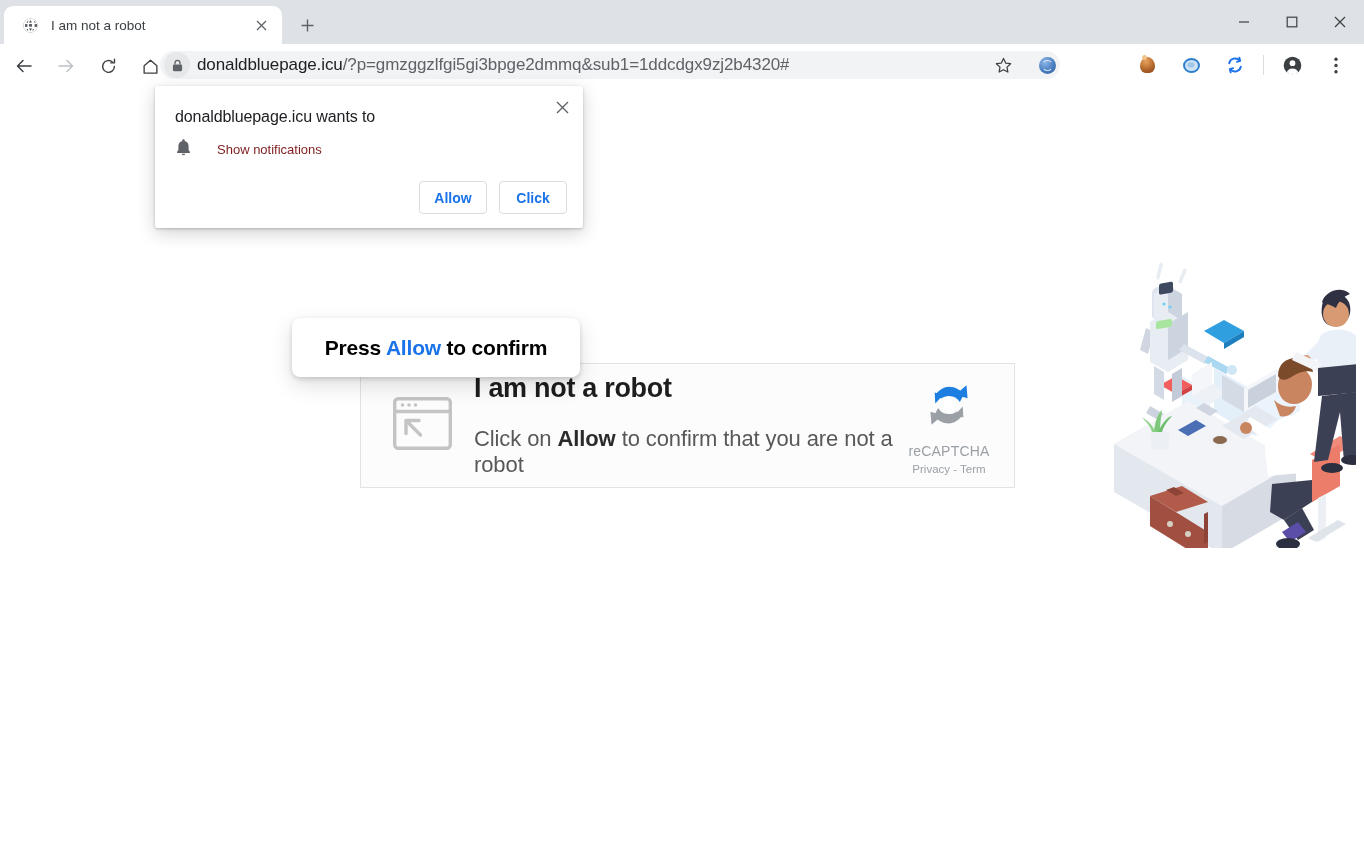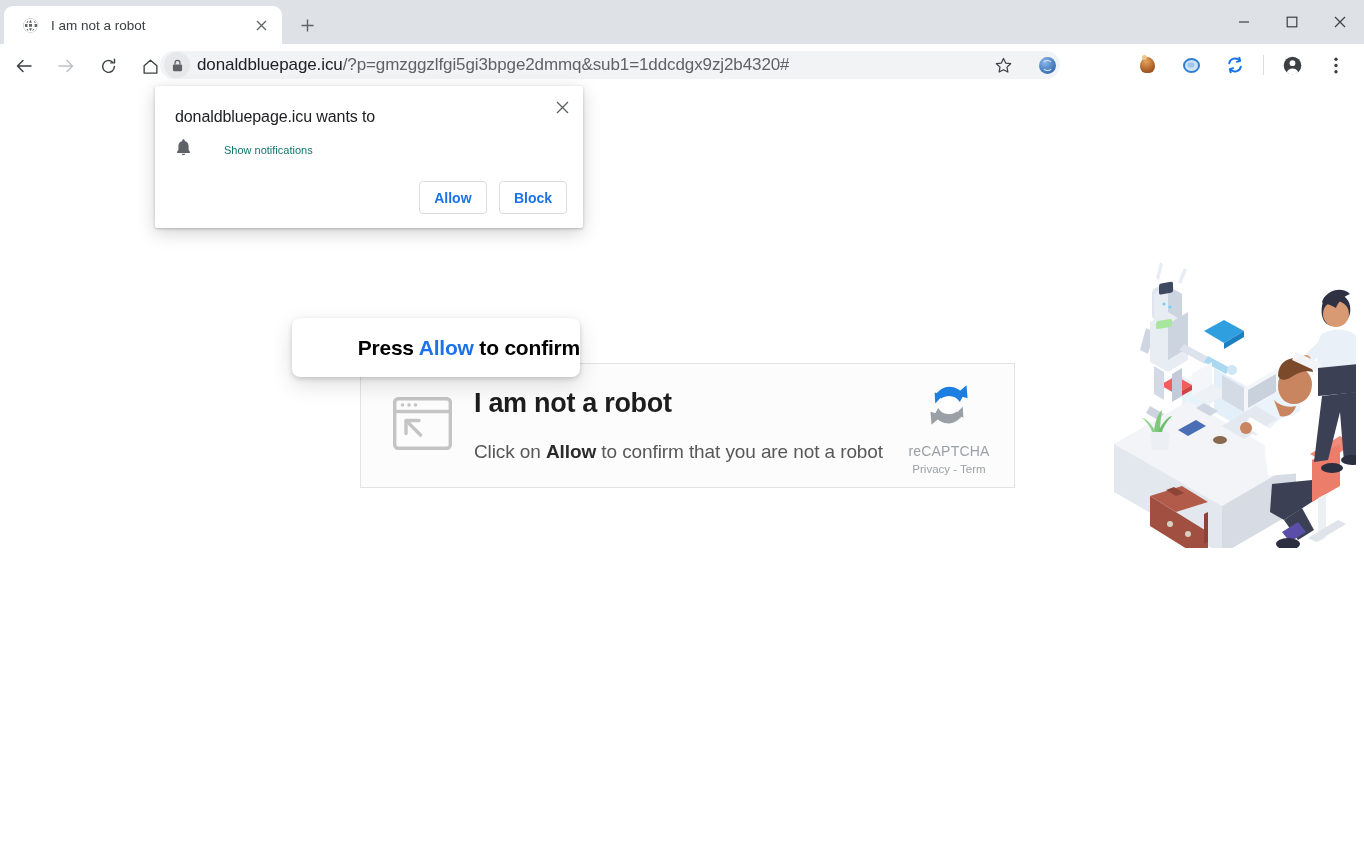--- a/index.html
+++ b/index.html
@@ -153,21 +153,21 @@
     border: 1px solid #e3e3e3;
     display: flex; align-items: center;
   }
   .win-icon { margin-left: 32px; flex: 0 0 auto; }
   .captcha-texts { margin-left: 22px; flex: 1 1 auto; }
   .captcha-title {
     font-size: 27px; font-weight: bold; color: #1d1d1d;
     line-height: 1.15; letter-spacing: -0.3px;
   }
   .captcha-sub {
-    font-size: 19px; color: #585858; margin-top: 21px;
+    font-size: 22px; color: #585858; margin-top: 21px;
     letter-spacing: -0.1px;
   }
   .captcha-sub b { color: #2b2b2b; font-weight: bold; }
   .recaptcha-badge {
     width: 110px; flex: 0 0 110px;
     display: flex; flex-direction: column; align-items: center;
     margin-right: 10px; overflow: hidden;
   }
   .recaptcha-name {
     font-size: 14px; color: #9aa0a6; margin-top: 6px;
@@ -195,21 +195,21 @@
   }
   .perm-title {
     position: absolute; left: 20px; top: 22px;
     font-size: 16px; color: #202124; letter-spacing: -0.1px;
   }
   .perm-row {
     position: absolute; left: 20px; top: 52px;
     display: flex; align-items: center;
   }
   .perm-row-label {
-    font-size: 11px; color: #0f766e; margin-left: 32px;
+    font-size: 13px; color: #7f1d1d; margin-left: 25px;
   }
   .perm-actions {
     position: absolute; right: 16px; bottom: 14px;
     display: flex; gap: 12px;
   }
   .perm-btn {
     min-width: 68px; height: 33px;
     border: 1px solid #dadce0; border-radius: 4px;
     background: #ffffff;
     color: #1a73e8; font-size: 14px; font-weight: bold;
@@ -219,21 +219,21 @@
     cursor: pointer;
   }
 
   
   .press-tooltip {
     position: absolute; left: 292px; top: 230px;
     width: 288px; height: 59px;
     background: #ffffff;
     border-radius: 8px;
     box-shadow: 0 2px 5px rgba(0,0,0,.16), 0 8px 22px rgba(0,0,0,.13);
-    display: flex; align-items: center; justify-content: flex-end;
+    display: flex; align-items: center; justify-content: center;
     z-index: 30;
   }
   .press-tooltip-text {
     font-size: 21px; font-weight: bold; color: #000000;
     letter-spacing: -0.2px;
   }
   .press-tooltip-text .hl { color: #1a73e8; }
 
   
   .illus { position: absolute; left: 1096px; top: 160px; width: 260px; height: 300px; }
@@ -522,15 +522,15 @@
       <svg width="17" height="19" viewBox="0 0 18 20">
         <path d="M9 1.2c-.7 0-1.3.6-1.3 1.3v.7C5.2 3.8 3.6 6 3.6 8.6v4l-1.5 2.2c-.3.4 0 1 .5 1h12.8c.5 0 .8-.6.5-1l-1.5-2.2v-4c0-2.6-1.6-4.8-4.1-5.4v-.7c0-.7-.6-1.3-1.3-1.3z" fill="#5f6368"></path>
         <path d="M6.9 16.6a2.2 2.2 0 004.2 0z" fill="#5f6368"></path>
       </svg>
     </span>
     <span class="perm-row-label">Show notifications</span>
   </div>
 
   <div class="perm-actions">
     <button class="perm-btn">Allow</button>
-    <button class="perm-btn">Block</button>
+    <button class="perm-btn">Click</button>
   </div>
 </div>
 
 </body></html>

